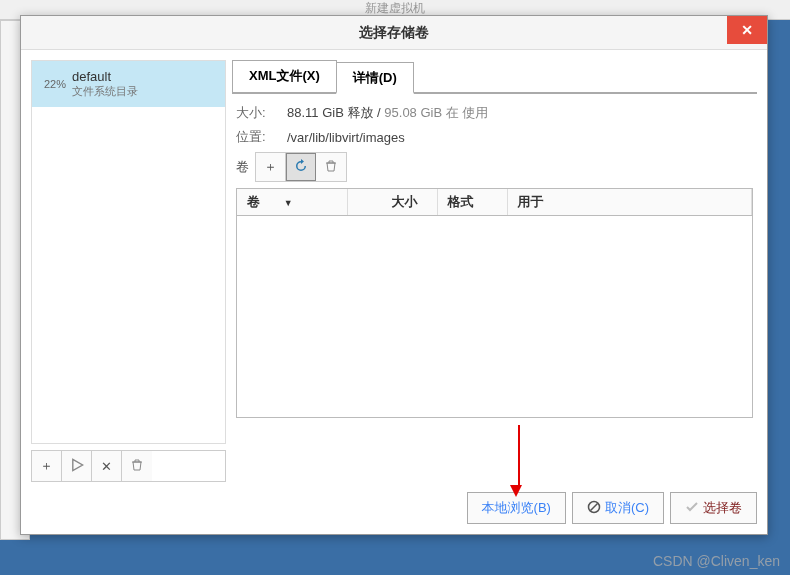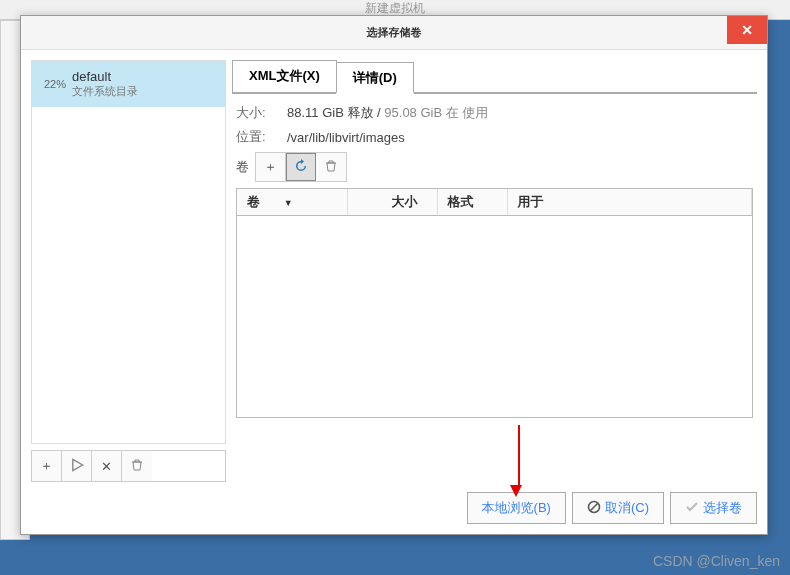--- a/index.html
+++ b/index.html
@@ -45,21 +45,21 @@
   .titlebar {
     height: 34px;
     background: #f5f5f5;
     border-bottom: 1px solid #ddd;
     display: flex;
     align-items: center;
     justify-content: center;
     position: relative;
   }
   .titlebar-title {
-    font-size: 11px;
+    font-size: 14px;
     color: #333;
     font-weight: bold;
   }
   .close-btn {
     position: absolute;
     right: 0; top: 0;
     width: 40px; height: 28px;
     background: #e74c3c;
     color: #fff;
     display: flex;
@@ -225,21 +225,21 @@
     background: #fafafa;
     padding: 6px 14px;
     font-size: 13px;
     cursor: pointer;
     color: #3b82f6;
     display: flex;
     align-items: center;
     gap: 4px;
   }
   .btn.disabled {
-    color: #3b82f6;
+    color: #7f1d1d;
     cursor: default;
     align-items: center;
   }
   .arrow-annotation {
     position: absolute;
     left: 515px;
     top: 425px;
     pointer-events: none;
   }
   .arrow-line {

